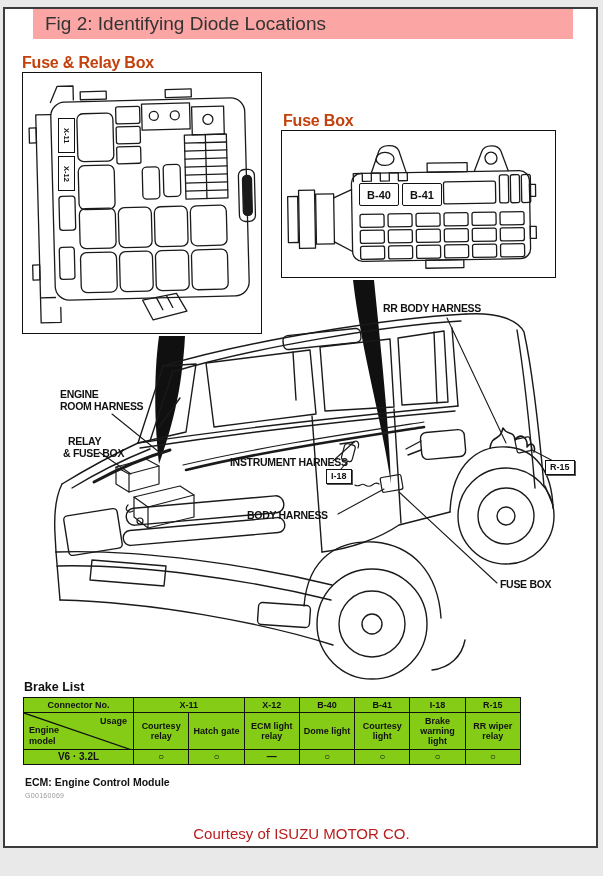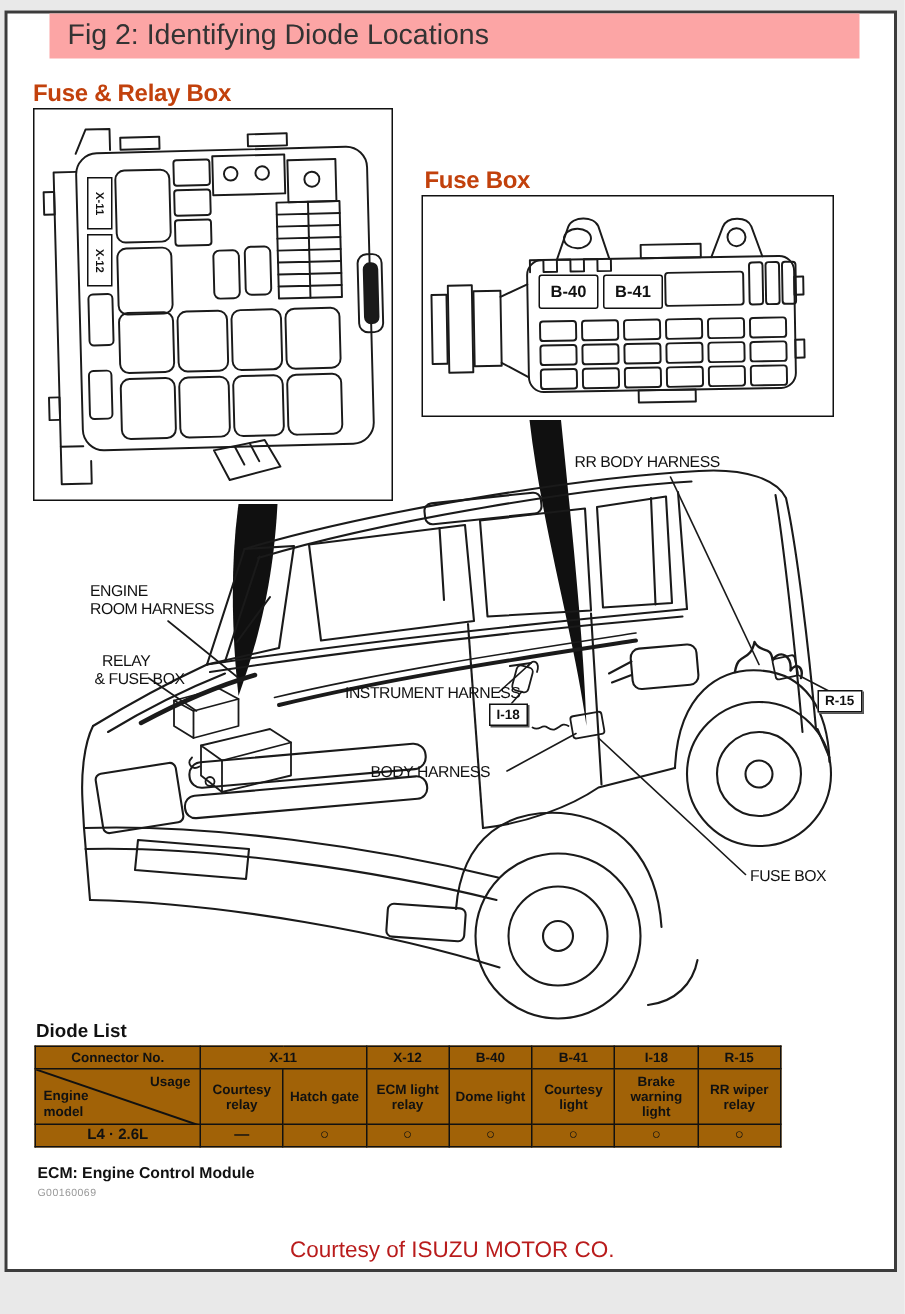--- a/index.html
+++ b/index.html
@@ -9,32 +9,32 @@
   .page { left:3px; top:7px; width:595px; height:841px; background:#ffffff; border:2px solid #3c3c3c; }
 
   .titlebar { left:5px; top:9px; width:540px; height:30px; background:#fca5a5; display:flex; align-items:center; padding-left:12px;margin-left:28px; }
   .titlebar .title { font-size:19px; color:#333; letter-spacing:0; }
 
   svg.art { left:0; top:0; width:603px; height:876px; pointer-events:none; }
 
   .inset-frame { border:1.6px solid #111; background:transparent; }
   .inset-label { font-size:16px; font-weight:bold; color:#c2410c; letter-spacing:-0.2px; }
 
-  .diag-label { font-size:10.5px; font-weight:normal; color:#111; letter-spacing:-0.3px; line-height:12px; white-space:nowrap; }
+  .diag-label { font-size:10.5px; font-weight:bold; color:#111; letter-spacing:-0.3px; line-height:12px; white-space:nowrap; }
 
   .tag { border:1.6px solid #111; background:#fff; font-size:9px; font-weight:bold; color:#111; padding:1px 4px; line-height:11px; box-shadow:1px 1px 0 #555; }
 
   .vtag { border:1.4px solid #111; background:#fff; font-size:7.5px; font-weight:bold; color:#111;
           writing-mode:vertical-rl; text-align:center; display:flex; align-items:center; justify-content:center; letter-spacing:0; }
   .btag { border:1.6px solid #111; background:#fff; font-size:11px; font-weight:bold; color:#111;
           display:flex; align-items:center; justify-content:center; border-radius:2px; }
 
   .section-title { font-size:12.5px; font-weight:bold; color:#111; }
 
-  table.diode { border-collapse:collapse; table-layout:fixed; width:498px; background:#a16207; }
+  table.diode { border-collapse:collapse; table-layout:fixed; width:498px; background:#84cc16; }
   table.diode td { border:1.5px solid #111; font-size:9px; font-weight:bold; color:#111; text-align:center; vertical-align:middle; padding:1px 2px; line-height:1.12; }
   table.diode .r1 td { height:15px; }
   table.diode .r2 td { height:37px; }
   table.diode .rv td { height:15px; font-size:10px; }
   td.diagcell { position:relative; padding:0; }
   td.diagcell .usage  { position:absolute; top:3px; right:6px; font-size:9px; font-weight:bold; }
   td.diagcell .engine { position:absolute; bottom:3px; left:5px; font-size:9px; font-weight:bold; text-align:left; line-height:1.15; }
   td.diagcell svg { position:absolute; left:0; top:0; }
 
   .footnote { font-size:10.5px; font-weight:bold; color:#111; }
@@ -267,21 +267,21 @@
   <div>RELAY</div>
   <div style="margin-left:-5px;">&amp; FUSE BOX</div>
 </div>
 <div class="abs diag-label" style="left:230px; top:456px;">INSTRUMENT HARNESS</div>
 <div class="abs diag-label" style="left:247px; top:509px;">BODY HARNESS</div>
 <div class="abs diag-label" style="left:383px; top:302px;">RR BODY HARNESS</div>
 <div class="abs diag-label" style="left:500px; top:578px;">FUSE BOX</div>
 <div class="abs tag" style="left:326px; top:469px;">I-18</div>
 <div class="abs tag" style="left:545px; top:460px;">R-15</div>
 
-<div class="abs section-title" style="left:24px; top:680px;">Diode List</div>
+<div class="abs section-title" style="left:24px; top:680px;">Brake List</div>
 
 <table class="abs diode" style="left:23px; top:697px;">
   <colgroup>
     <col style="width:110px;">
     <col>
       <col>
       <col>
       <col>
       <col>
       <col>
@@ -310,24 +310,24 @@
     </td>
     <td>Courtesy relay</td>
     <td>Hatch gate</td>
     <td>ECM light relay</td>
     <td>Dome light</td>
     <td>Courtesy light</td>
     <td>Brake warning light</td>
     <td>RR wiper relay</td>
   </tr>
   <tr class="rv">
-    <td>L4 · 2.6L</td>
+    <td>V6 · 3.2L</td>
+    <td>○</td>
+    <td>○</td>
     <td>—</td>
-    <td>○</td>
-    <td>○</td>
     <td>○</td>
     <td>○</td>
     <td>○</td>
     <td>○</td>
   </tr>
 </tbody>
   </table>
 
 <div class="abs footnote" style="left:25px; top:776px;">ECM: Engine Control Module</div>
 <div class="abs figcode" style="left:25px; top:792px;">G00160069</div>

